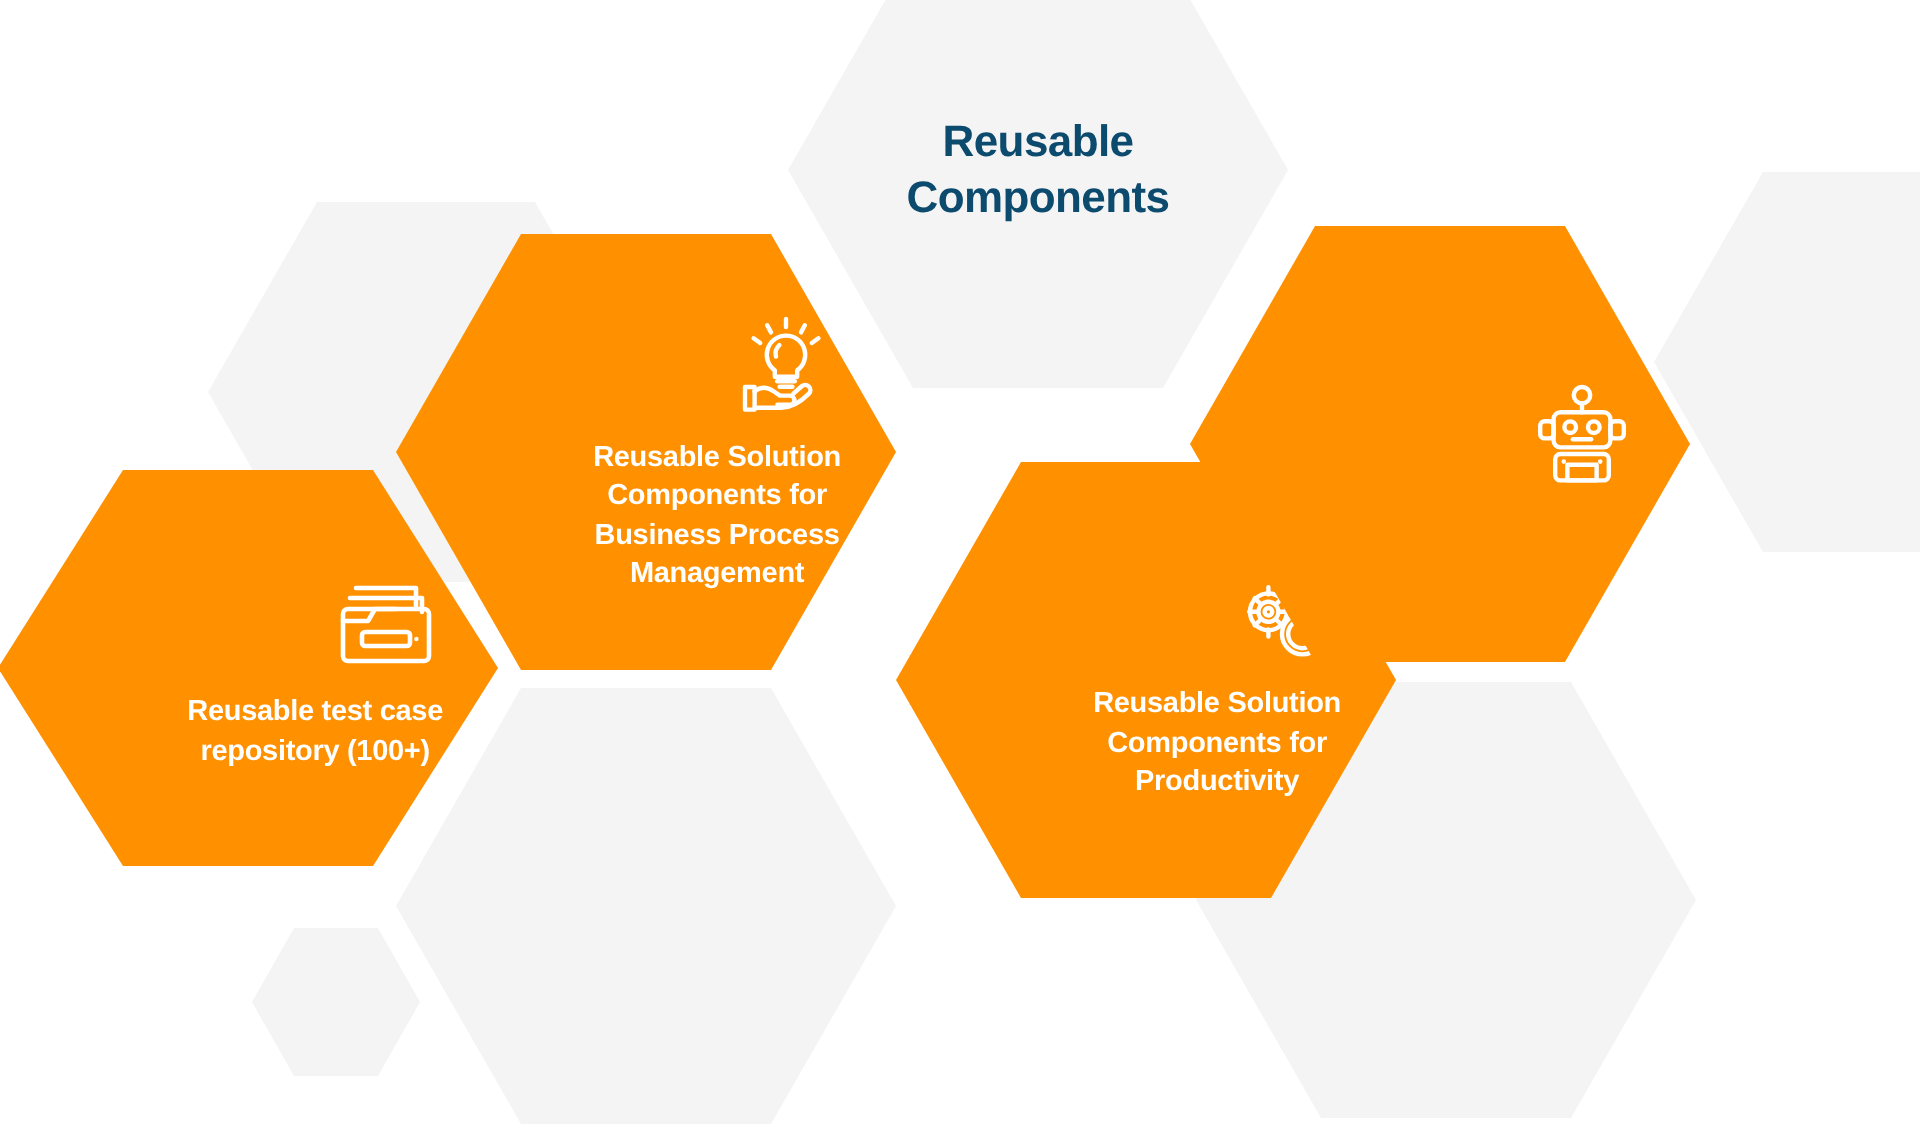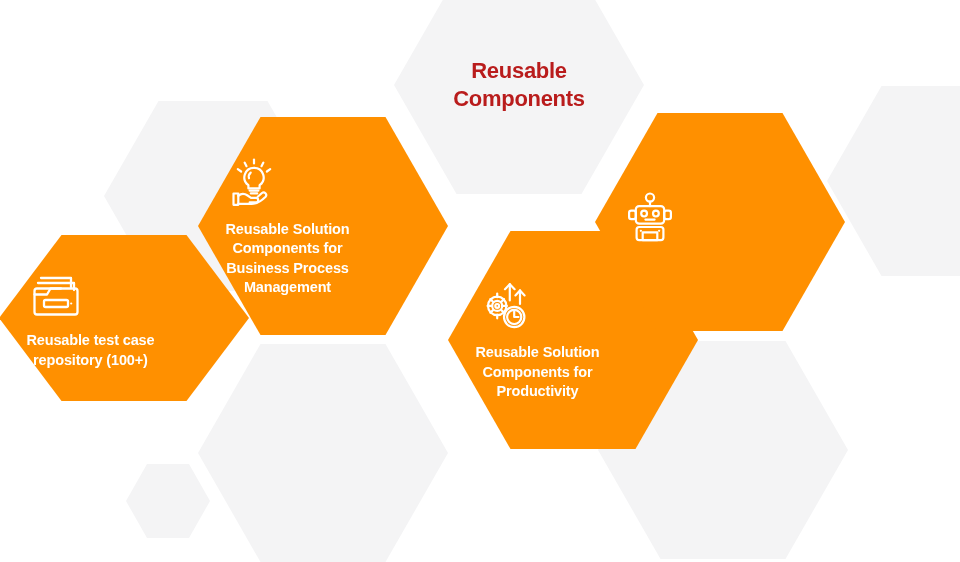--- a/index.html
+++ b/index.html
@@ -16,39 +16,39 @@
     -webkit-clip-path:polygon(25% 0%,75% 0%,100% 50%,75% 100%,25% 100%,0% 50%);
     clip-path:polygon(25% 0%,75% 0%,100% 50%,75% 100%,25% 100%,0% 50%);
     display:flex;flex-direction:column;
     align-items:center;justify-content:center;
     box-sizing:border-box;
   }
   .hex.gray{background:#f4f4f5;}
   .hex.orange{background:#ff9000;}
 
   .hex-inner{
-    display:flex;flex-direction:column;align-items:flex-start;justify-content:center;
+    display:flex;flex-direction:column;align-items:flex-end;justify-content:center;
     width:78%;
   }
   .hex-icon{
     display:block;
     margin-bottom:9px;
     line-height:0;
   }
   .hex-label{
     color:#ffffff;
     font-weight:bold;
     font-size:14.5px;
     line-height:1.34;
     text-align:center;
     letter-spacing:-0.15px;
     white-space:pre-line;
   }
   .title-hex .title-text{
-    color:#b91c1c;
+    color:#0c4a6e;
     font-weight:bold;
     font-size:22px;
     line-height:1.28;
     text-align:center;
     letter-spacing:-0.3px;
     white-space:pre-line;
   }
 </style>
 </head>
 <body>
@@ -63,21 +63,21 @@
 
   <div class="hex gray" style="left:598px;top:341px;width:250px;height:218px;"></div>
 
   <div class="hex gray" style="left:126px;top:464px;width:84px;height:74px;"></div>
 
   <div class="hex gray title-hex" style="left:394px;top:-24px;width:250px;height:218px;">
     <div class="title-text">Reusable
 Components</div>
   </div>
 
-  <div class="hex orange" style="left:-1px;top:235px;width:250px;height:166px;">
+  <div class="hex orange" style="left:-1px;top:235px;width:250px;height:198px;">
     <div class="hex-inner">
       <span class="hex-icon">
         <svg width="58" height="56" viewBox="0 0 58 56" fill="none" stroke="#ffffff" stroke-width="2.3" stroke-linecap="round" stroke-linejoin="round">
           <path d="M14 12 H44 V21"></path>
           <path d="M11 17 H47 V24"></path>
           <rect x="7.5" y="22.5" width="43" height="26" rx="2.5"></rect>
           <path d="M7.5 28.5 H20 l3.5 -6 H34"></path>
           <rect x="17" y="34" width="24" height="7" rx="1.6"></rect>
           <circle cx="44.2" cy="37.5" r="1.1" fill="#ffffff" stroke="none"></circle>
         </svg>

